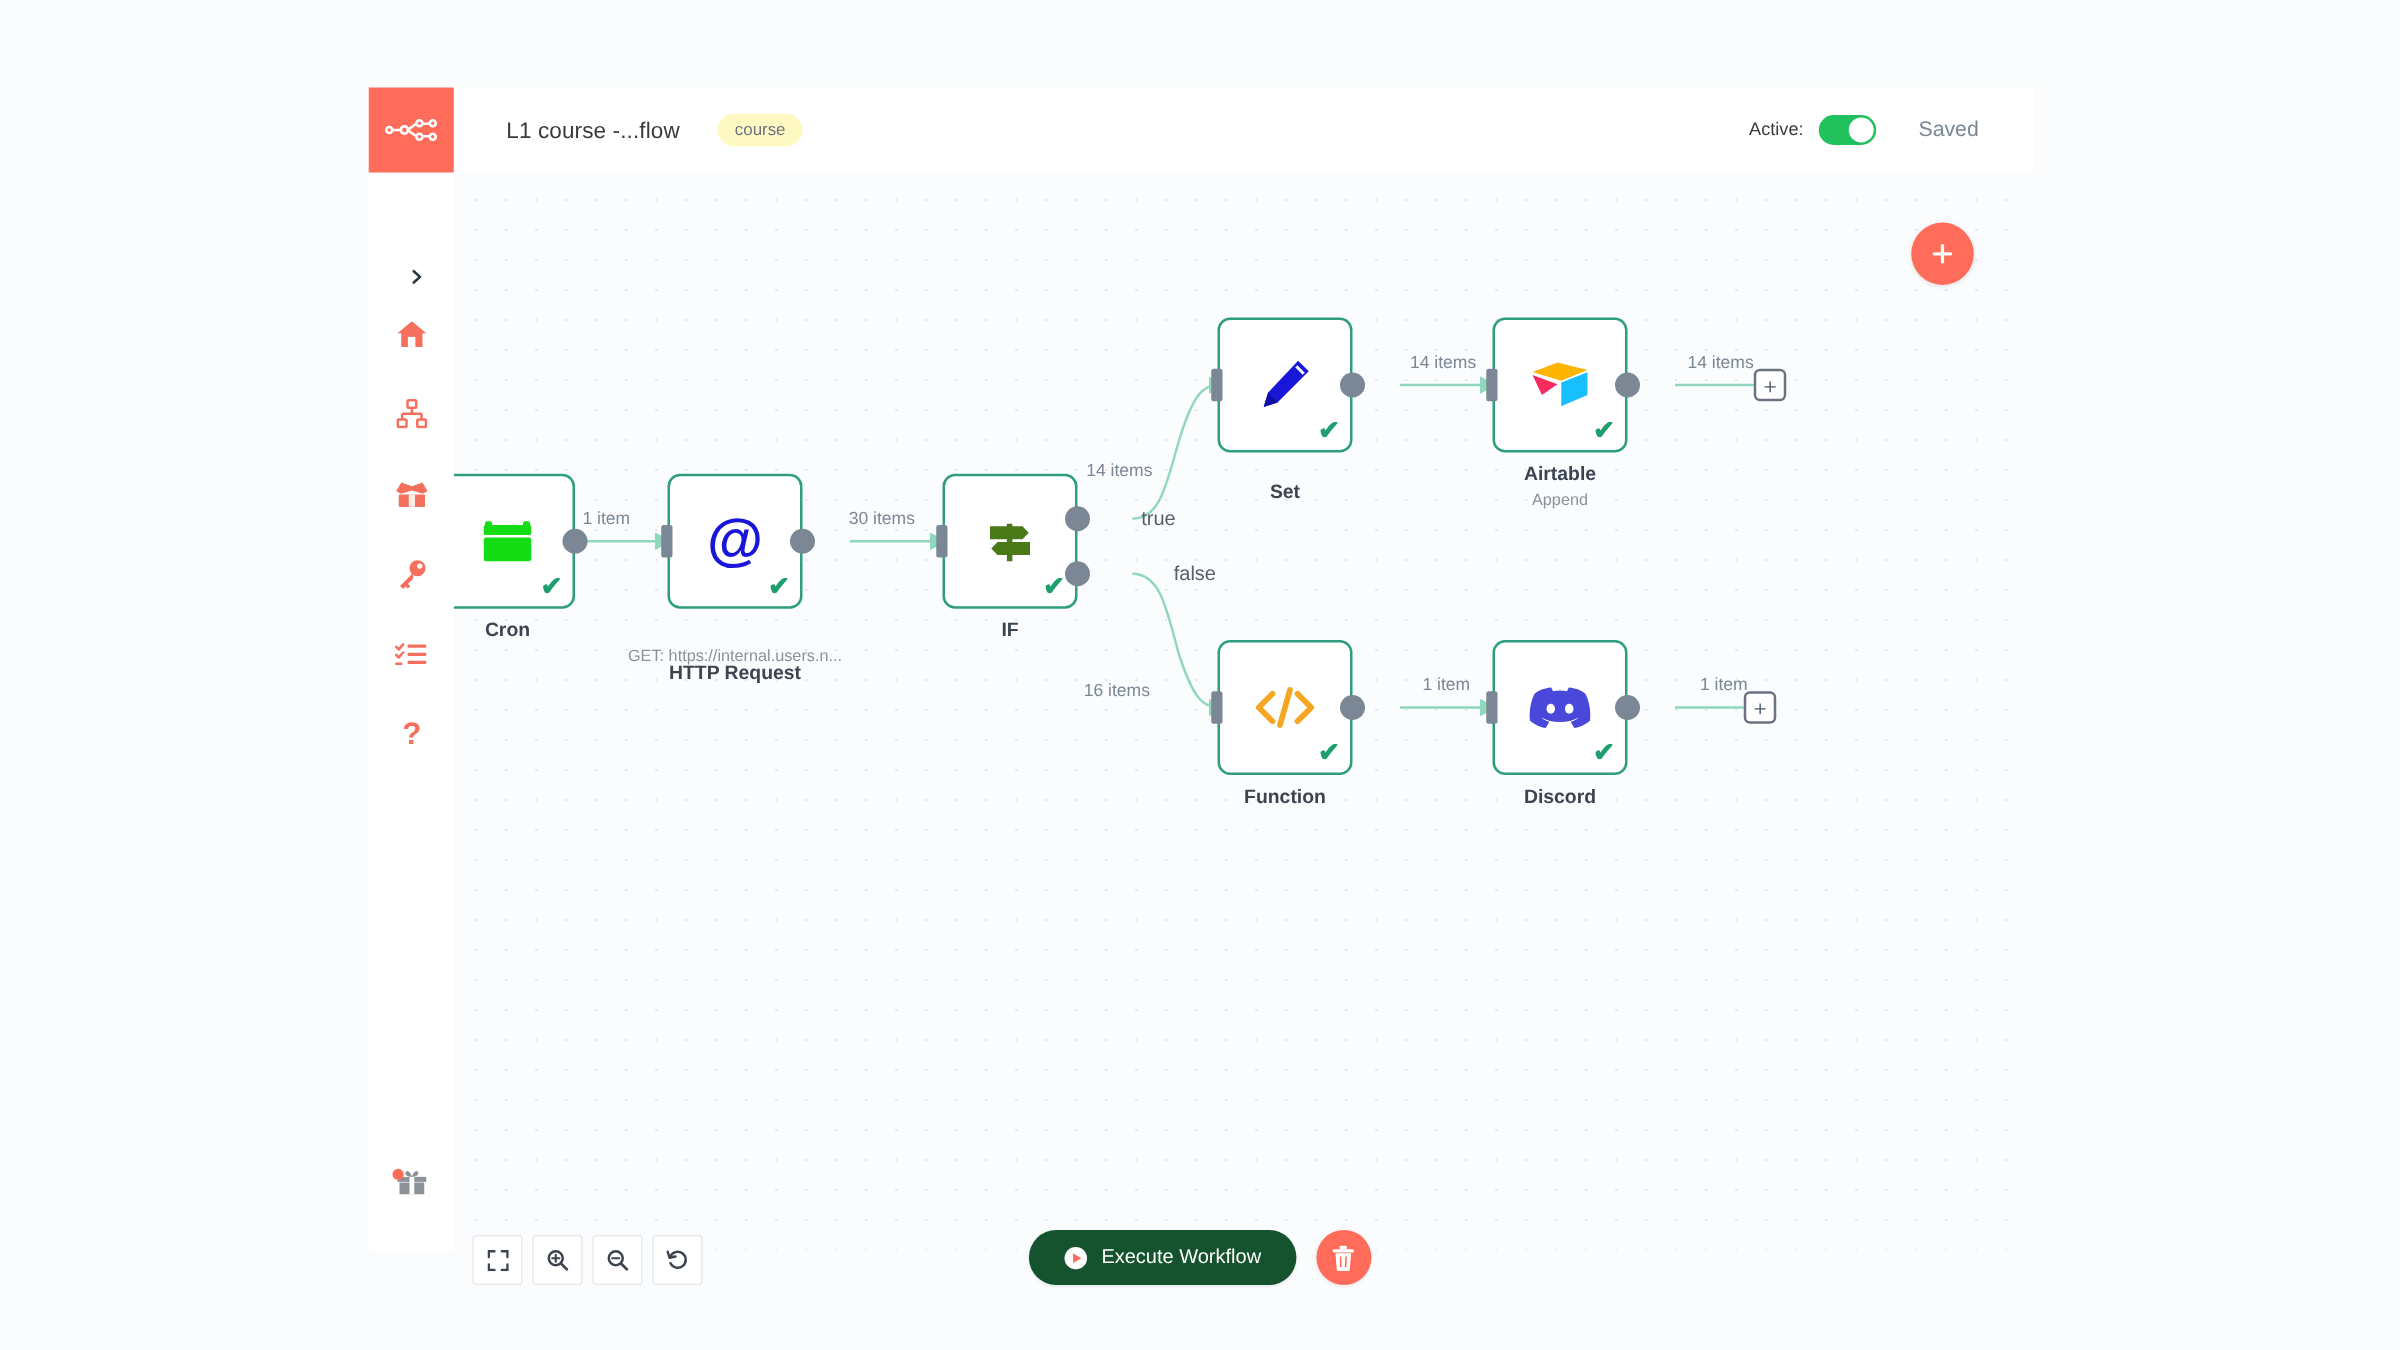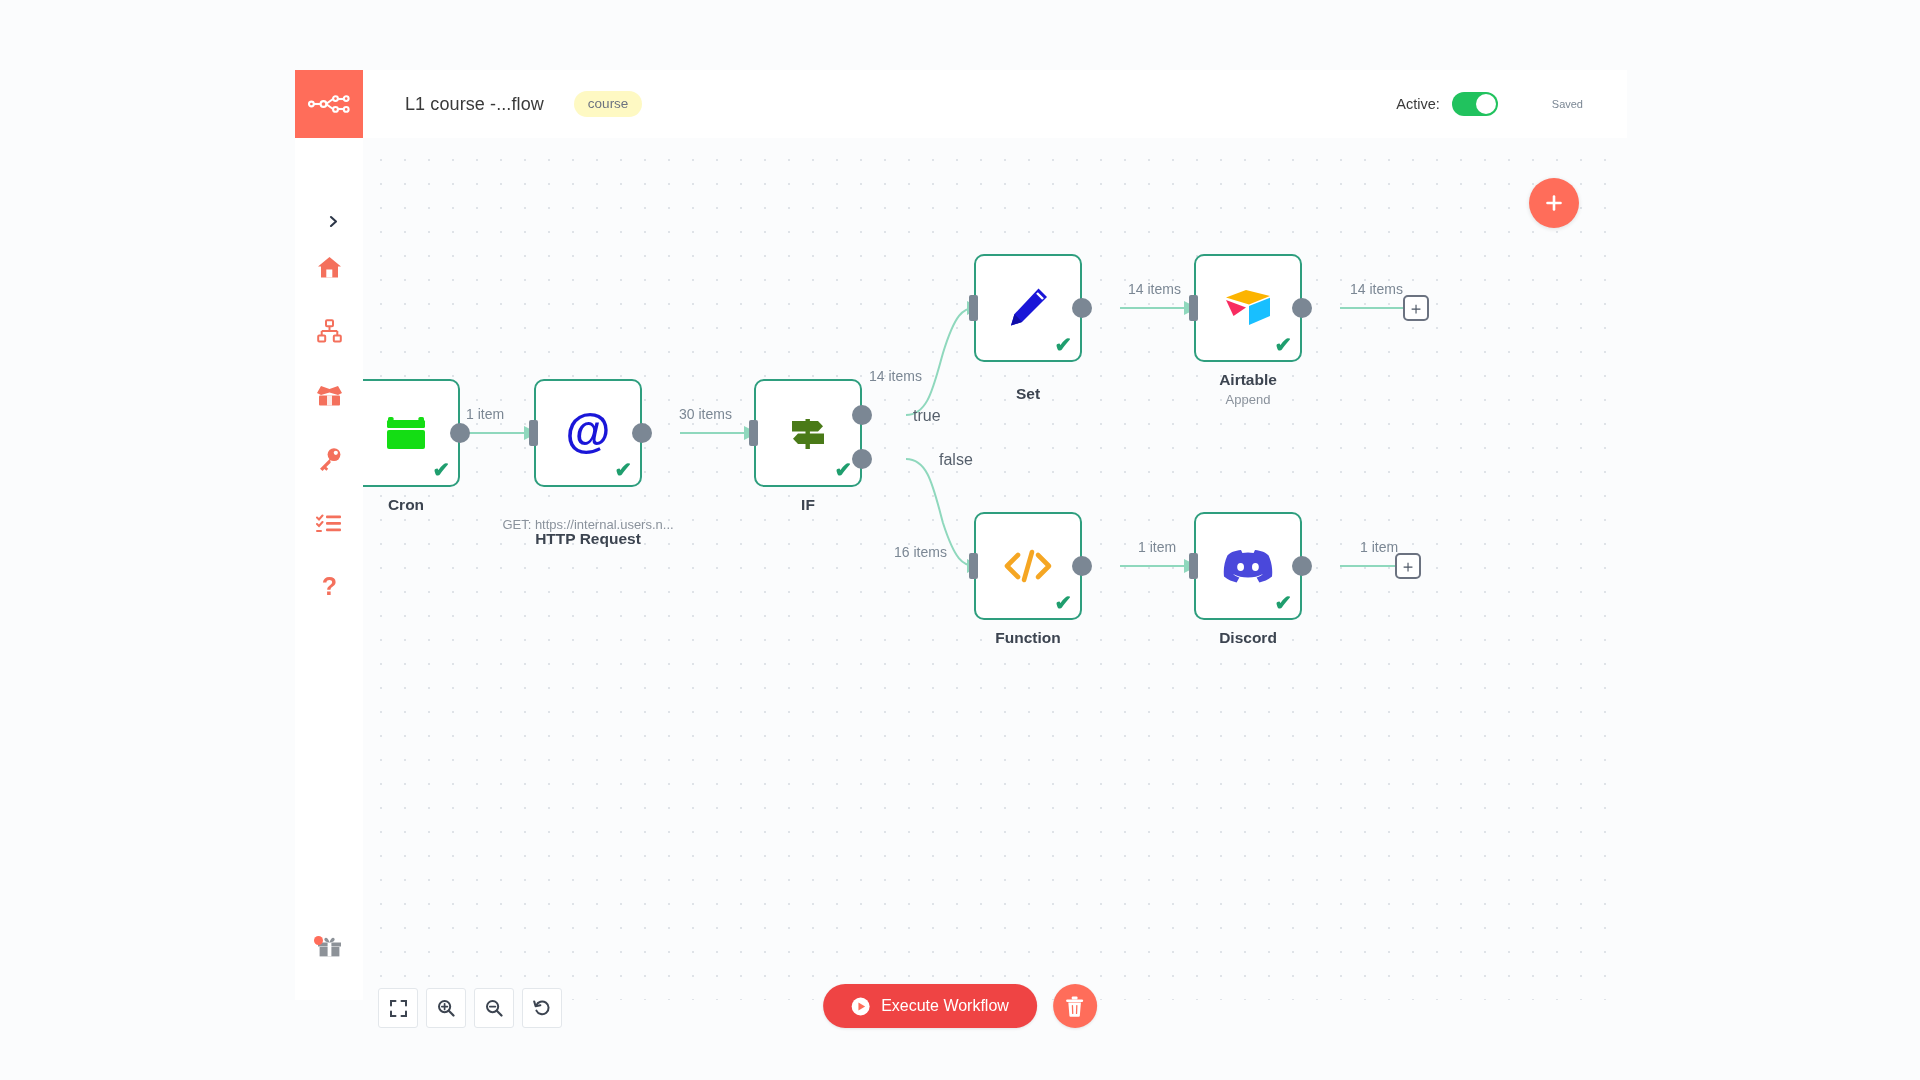--- a/index.html
+++ b/index.html
@@ -95,21 +95,21 @@
   .active-label { font-size: 14.5px; color: #3a3a3a; }
   .toggle {
     width: 46px; height: 24px; border-radius: 12px;
     background: #21c25e; position: relative; cursor: pointer;
   }
   .toggle .knob {
     position: absolute; right: 2px; top: 2px;
     width: 20px; height: 20px; border-radius: 50%;
     background: #fff;
   }
-  .saved-text { font-size: 11px; color: #7b8794; padding-right: 18px; margin-left: 20px; }
+  .saved-text { font-size: 17px; color: #7b8794; padding-right: 18px; }
 
   
   .canvas {
     position: absolute;
     left: 363px; top: 138px;
     width: 1264px; height: 862px;
     background-color: #fbfcfd;
     background-image:
       radial-gradient(circle, #dfe3e8 1.1px, transparent 1.2px);
     background-size: 24px 24px;
@@ -208,21 +208,21 @@
     border-radius: 3px;
     color: #3c4450;
   }
   .exec-bar {
     position: absolute; left: 50%; transform: translateX(-50%);
     bottom: 52px; display: flex; align-items: center; gap: 16px;
     z-index: 9;
   }
   .exec-btn {
     height: 44px; border-radius: 22px;
-    background: #ef4444; color: #fff;
+    background: #14532d; color: #fff;
     display: flex; align-items: center; gap: 11px;
     padding: 0 28px; font-size: 16px; cursor: pointer;
     box-shadow: 0 1px 3px rgba(0,0,0,.10);
   }
   .trash-btn {
     width: 44px; height: 44px; border-radius: 50%;
     background: #ff6d5a; color: #fff;
     display: flex; align-items: center; justify-content: center;
     cursor: pointer;
     box-shadow: 0 1px 3px rgba(0,0,0,.10);
@@ -388,21 +388,21 @@
 
         <line x1="757" y1="428" x2="829" y2="428" marker-end="url(#arw)"></line>
 
         <line x1="977" y1="428" x2="1032" y2="428"></line>
       </g>
     </svg>
 
     <div class="edge-label" style="left:103px; top:268px;">1 item</div>
     <div class="edge-label" style="left:316px; top:268px;">30 items</div>
     <div class="edge-label" style="left:506px; top:230px;">14 items</div>
-    <div class="edge-label" style="left:531px; top:406px;">16 items</div>
+    <div class="edge-label" style="left:504px; top:406px;">16 items</div>
     <div class="edge-label" style="left:765px; top:143px;">14 items</div>
     <div class="edge-label" style="left:987px; top:143px;">14 items</div>
     <div class="edge-label" style="left:775px; top:401px;">1 item</div>
     <div class="edge-label" style="left:997px; top:401px;">1 item</div>
 
     <div class="port-label" style="left:550px; top:269px;">true</div>
     <div class="port-label" style="left:576px; top:313px;">false</div>
 
     <div class="node" style="left:-11px; top:241px;">
       <svg class="icon" width="46" height="46" viewBox="0 0 46 46">

